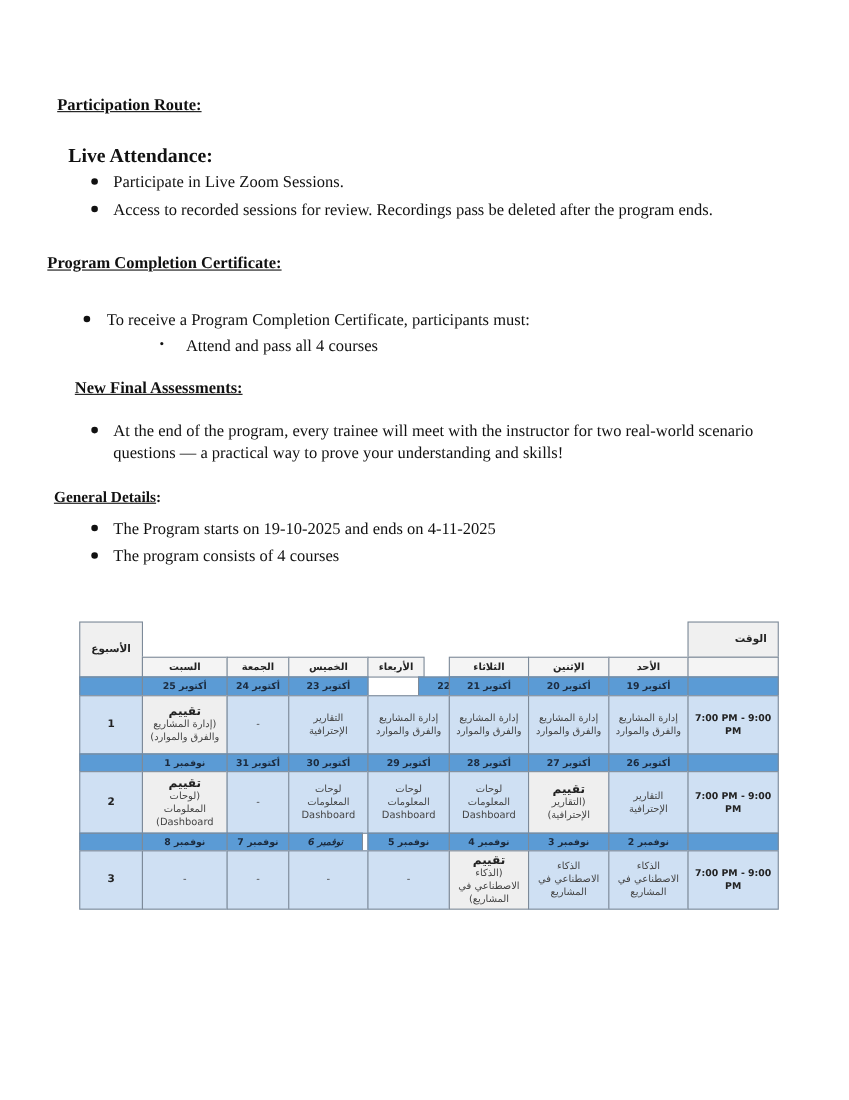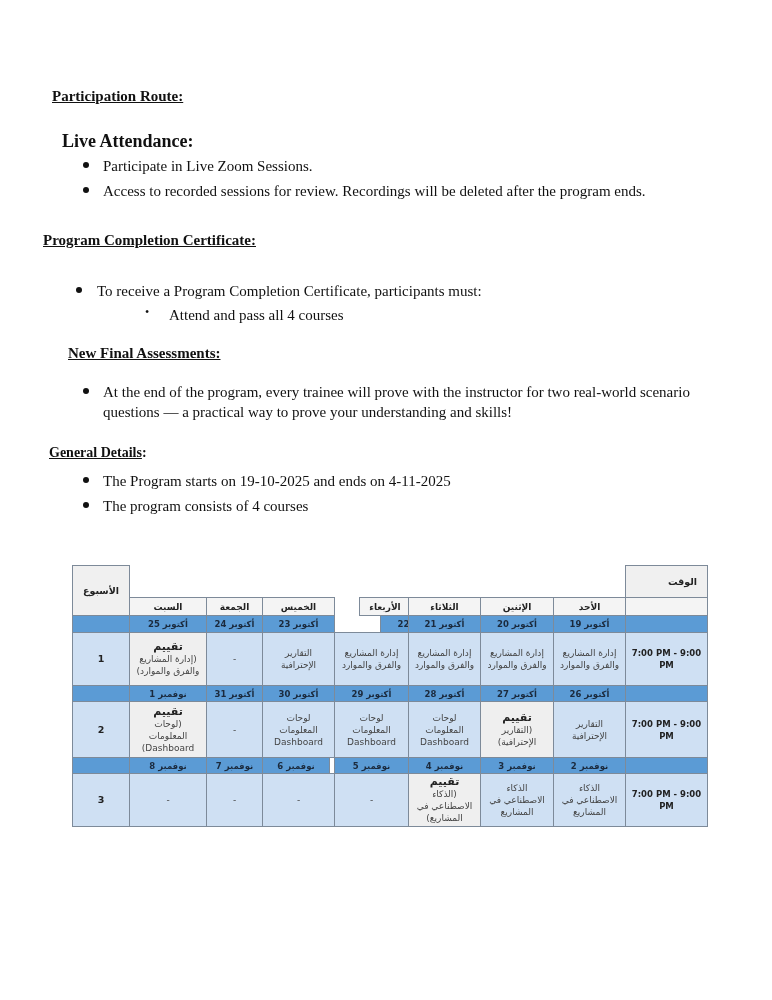--- a/index.html
+++ b/index.html
@@ -28,46 +28,46 @@
   .time { background: #cfe0f3; font-weight: bold; color: #222; font-size: 8.5px; direction: ltr; }
 </style>
 </head>
 <body>
 
 <div class="abs h-underline" style="left:52px; top:88px;">Participation Route:</div>
 <div class="abs h-large" style="left:62px; top:131px;">Live Attendance:</div>
 <span class="bullet" style="left:83px; top:162px;"></span>
 <div class="abs txt" style="left:103px; top:157px;">Participate in Live Zoom Sessions.</div>
 <span class="bullet" style="left:83px; top:187px;"></span>
-<div class="abs txt" style="left:103px; top:182px;">Access to recorded sessions for review. Recordings will be deleted after the program ends.</div>
+<div class="abs txt" style="left:103px; top:182px;">Access to recorded sessions for review. Recordings pass be deleted after the program ends.</div>
 
 <div class="abs h-underline" style="left:43px; top:232px;">Program Completion Certificate:</div>
 <span class="bullet" style="left:76px; top:287px;"></span>
 <div class="abs txt" style="left:97px; top:282px;">To receive a Program Completion Certificate, participants must:</div>
 <span class="sq-bullet" style="left:145px; top:305px;">•</span>
 <div class="abs txt" style="left:169px; top:306px;">Attend and pass all 4 courses</div>
 
 <div class="abs h-underline" style="left:68px; top:345px;">New Final Assessments:</div>
 <span class="bullet" style="left:83px; top:388px;"></span>
-<div class="abs txt" style="left:103px; top:383px;">At the end of the program, every trainee will prove with the instructor for two real-world scenario</div>
+<div class="abs txt" style="left:103px; top:383px;">At the end of the program, every trainee will meet with the instructor for two real-world scenario</div>
 <div class="abs txt" style="left:103px; top:403px;">questions — a practical way to prove your understanding and skills!</div>
 
 <div class="abs" style="left:49px; top:445px; font-size:14px; font-weight:bold;"><span style="text-decoration:underline;">General Details</span><span>:</span></div>
 <span class="bullet" style="left:83px; top:477px;"></span>
 <div class="abs txt" style="left:103px; top:472px;">The Program starts on 19-10-2025 and ends on 4-11-2025</div>
 <span class="bullet" style="left:83px; top:502px;"></span>
 <div class="abs txt" style="left:103px; top:497px;">The program consists of 4 courses</div>
 
 <div class="sched" id="sched">
     <div class="cell head" style="left: 0px; top: 0px; width: 58px; height: 51px;">الأسبوع</div>
     <div class="cell head" style="left: 553px; top: 0px; width: 83px; height: 33px; padding-left: 32px;">الوقت</div>
     <div class="cell dayname" style="left: 57px; top: 32px; width: 78px; height: 19px;">السبت</div>
     <div class="cell dayname" style="left: 134px; top: 32px; width: 57px; height: 19px;">الجمعة</div>
     <div class="cell dayname" style="left: 190px; top: 32px; width: 73px; height: 19px;">الخميس</div>
-    <div class="cell dayname" style="left: 262px; top: 32px; width: 52px; height: 19px; margin-left: 25px;">الأربعاء</div>
+    <div class="cell dayname" style="left: 262px; top: 32px; width: 52px; height: 19px;">الأربعاء</div>
     <div class="cell dayname" style="left: 336px; top: 32px; width: 73px; height: 19px;">الثلاثاء</div>
     <div class="cell dayname" style="left: 408px; top: 32px; width: 74px; height: 19px;">الإثنين</div>
     <div class="cell dayname" style="left: 481px; top: 32px; width: 73px; height: 19px;">الأحد</div>
     <div class="cell dayname" style="left: 553px; top: 32px; width: 83px; height: 19px;"></div>
     <div class="cell daterow" style="left: 0px; top: 50px; width: 58px; height: 18px;"></div>
     <div class="cell daterow" style="left: 57px; top: 50px; width: 78px; height: 18px;">أكتوبر 25</div>
     <div class="cell daterow" style="left: 134px; top: 50px; width: 57px; height: 18px;">أكتوبر 24</div>
     <div class="cell daterow" style="left: 190px; top: 50px; width: 73px; height: 18px;">أكتوبر 23</div>
     <div class="cell daterow" style="left: 262px; top: 50px; width: 75px; height: 18px; margin-left: 46px;">أكتوبر 22</div>
     <div class="cell daterow" style="left: 336px; top: 50px; width: 73px; height: 18px;">أكتوبر 21</div>
@@ -112,21 +112,21 @@
       <div>
         <b style="display: block;">تقييم</b>
         <div style="padding: 0px 4px;">(التقارير الإحترافية)</div>
       </div>
     </div>
     <div class="cell body" style="left: 481px; top: 136px; width: 73px; height: 57px; padding: 0px 4px;">التقارير الإحترافية</div>
     <div class="cell time" style="left: 553px; top: 136px; width: 83px; height: 57px;">7:00 PM - 9:00 PM</div>
     <div class="cell daterow" style="left: 0px; top: 192px; width: 58px; height: 17px;"></div>
     <div class="cell daterow" style="left: 57px; top: 192px; width: 78px; height: 17px;">نوفمبر 8</div>
     <div class="cell daterow" style="left: 134px; top: 192px; width: 57px; height: 17px;">نوفمبر 7</div>
-    <div class="cell daterow" style="left: 190px; top: 192px; width: 68px; height: 17px;">نوفمبر 6</div>
+    <div class="cell daterow" style="left: 190px; top: 192px; width: 68px; height: 17px; font-style: italic;">نوفمبر 6</div>
     <div class="cell daterow" style="left: 262px; top: 192px; width: 75px; height: 17px;">نوفمبر 5</div>
     <div class="cell daterow" style="left: 336px; top: 192px; width: 73px; height: 17px;">نوفمبر 4</div>
     <div class="cell daterow" style="left: 408px; top: 192px; width: 74px; height: 17px;">نوفمبر 3</div>
     <div class="cell daterow" style="left: 481px; top: 192px; width: 73px; height: 17px;">نوفمبر 2</div>
     <div class="cell daterow" style="left: 553px; top: 192px; width: 83px; height: 17px;"></div>
     <div class="cell wk" style="left: 0px; top: 208px; width: 58px; height: 54px;">3</div>
     <div class="cell body" style="left: 57px; top: 208px; width: 78px; height: 54px; padding: 0px 4px;">-</div>
     <div class="cell body" style="left: 134px; top: 208px; width: 57px; height: 54px; padding: 0px 4px;">-</div>
     <div class="cell body" style="left: 190px; top: 208px; width: 73px; height: 54px; padding: 0px 4px;">-</div>
     <div class="cell body" style="left: 262px; top: 208px; width: 75px; height: 54px; padding: 0px 4px;">-</div>

